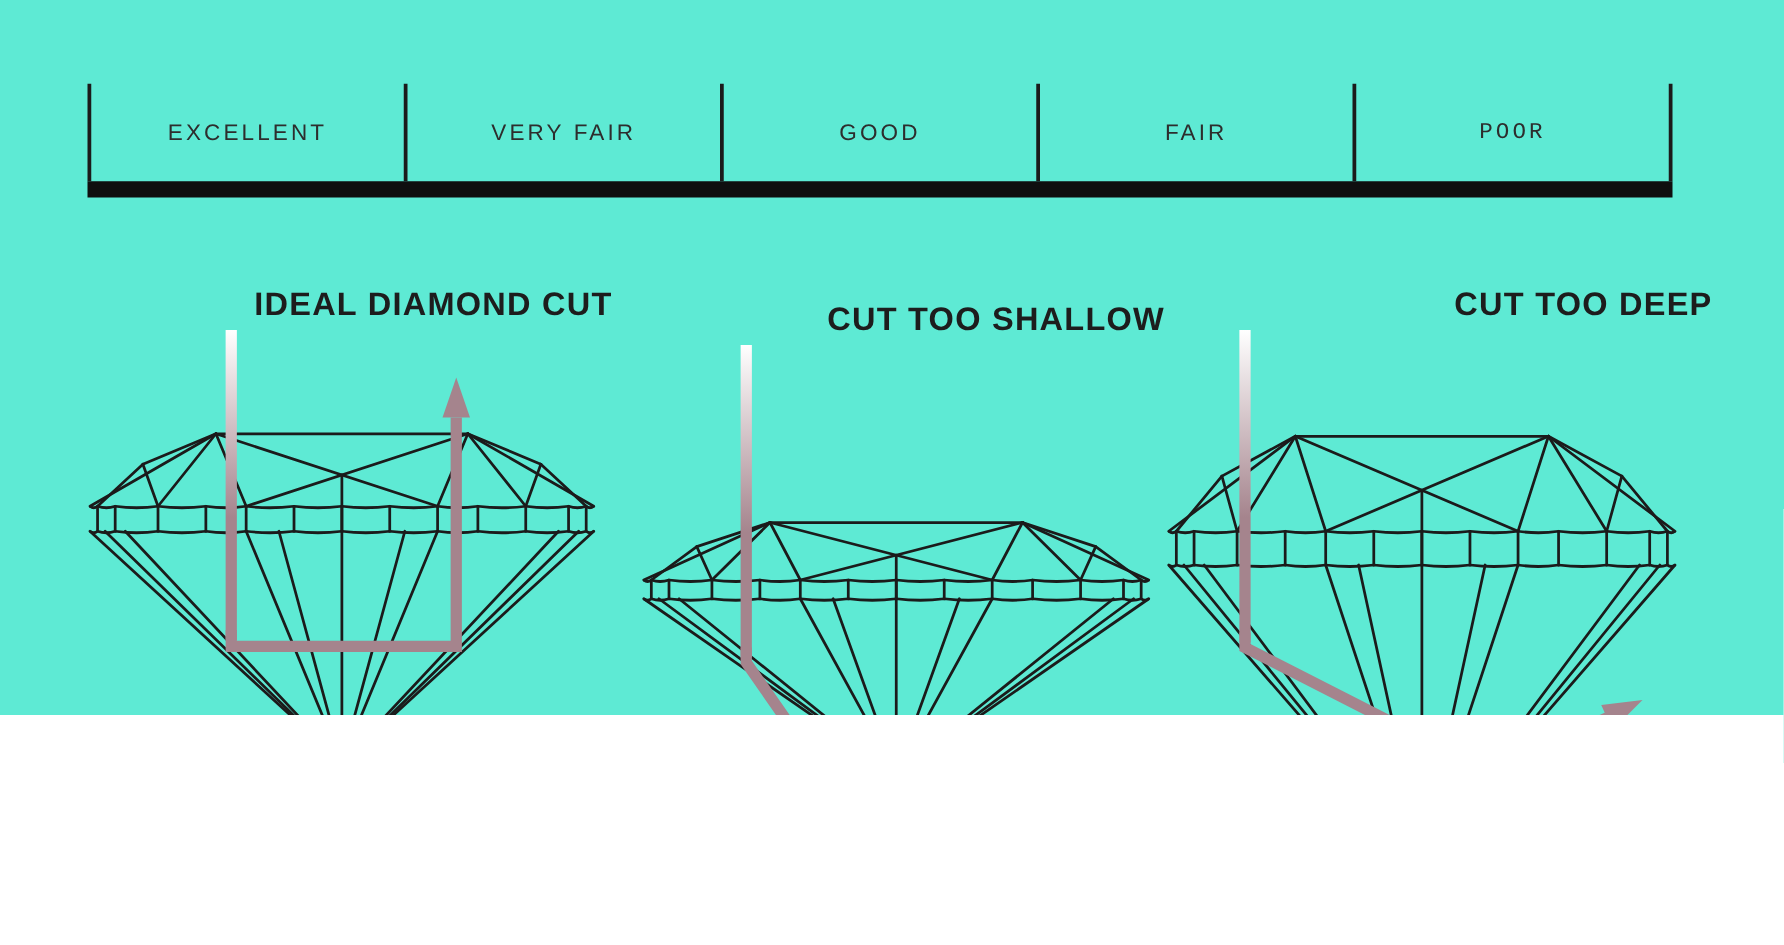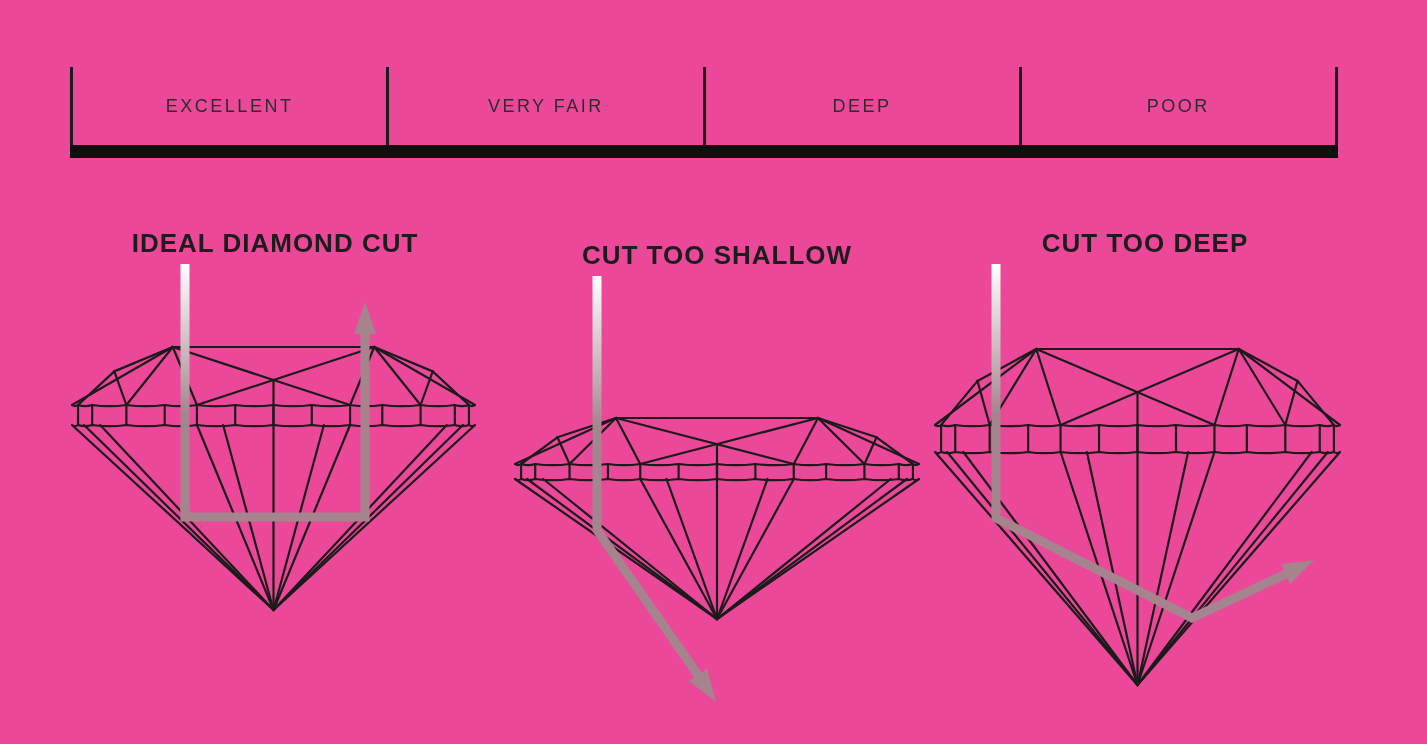--- a/index.html
+++ b/index.html
@@ -1,58 +1,61 @@
 <!DOCTYPE html>
 <html><head>
 <meta charset="utf-8">
 <style>
   html,body{margin:0;padding:0;background:#ffffff;}
   .canvas{
-    position:relative;width:1427px;height:744px;background:#ec4899;overflow:hidden;
+    position:relative;width:1427px;height:572px;background:#5eead4;overflow:hidden;
     font-family:"Liberation Sans", sans-serif;
   }
   
   .scale{position:absolute;left:70px;top:67px;width:1268px;}
   .scale-cells{display:flex;height:78px;}
   .scale-cell{
     flex:1;display:flex;align-items:center;justify-content:center;
     border-left:3px solid #1b1b1b;box-sizing:border-box;
   }
-  .scale-cell:last-child{border-right:3px solid #1b1b1b;}
+  .scale-cell:last-child{border-right:3px solid #1b1b1b;font-family:Liberation Mono, monospace;}
   .scale-label{
     font-size:18px;letter-spacing:2.5px;color:#2d2d2d;font-weight:400;
     white-space:nowrap;
   }
   .scale-bar{height:13px;background:#0f0f0f;}
   
   .fig{position:absolute;top:228px;}
   .fig-ideal{left:60px;width:430px;}
   .fig-shallow{left:490px;width:430px;}
   .fig-deep{left:920px;width:450px;}
   .fig-title{
-    height:36px;text-align:center;font-weight:bold;font-size:26px;
+    height:36px;text-align:right;font-weight:bold;font-size:26px;
     letter-spacing:1px;color:#1d1d1d;white-space:nowrap;
   }
   .fig svg{display:block;}
 </style>
 </head>
 <body>
 
 <div class="canvas">
 
   <div class="scale">
     <div class="scale-cells">
       <div class="scale-cell">
         <span class="scale-label">EXCELLENT</span>
       </div>
       <div class="scale-cell">
         <span class="scale-label">VERY FAIR</span>
       </div>
       <div class="scale-cell">
-        <span class="scale-label">DEEP</span>
+        <span class="scale-label">GOOD</span>
+      </div>
+      <div class="scale-cell">
+        <span class="scale-label">FAIR</span>
       </div>
       <div class="scale-cell">
         <span class="scale-label">POOR</span>
       </div>
     </div>
     <div class="scale-bar"></div>
   </div>
 
   <figure class="fig fig-ideal" style="margin:0">
     <div class="fig-title">IDEAL DIAMOND CUT</div>

